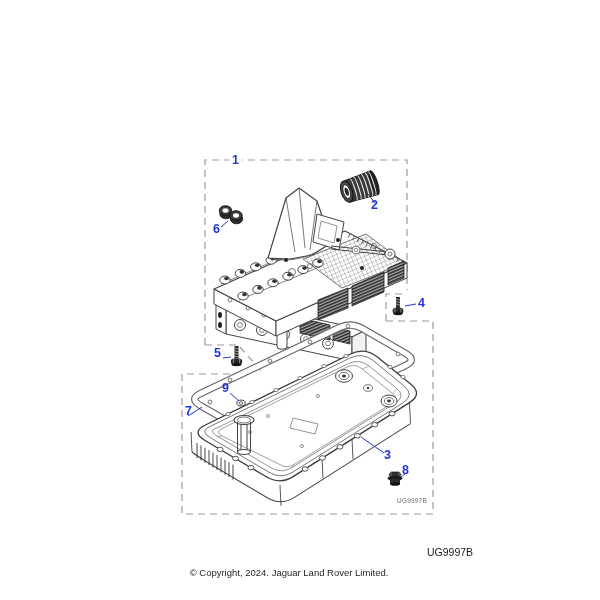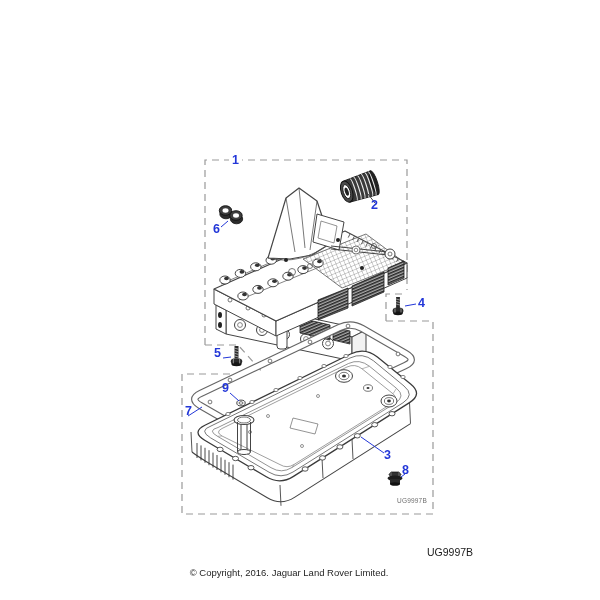--- a/index.html
+++ b/index.html
@@ -291,15 +291,15 @@
 <div class="callout" style="left:384px;top:449px">3</div>
 <div class="callout" style="left:418px;top:297px">4</div>
 <div class="callout" style="left:214px;top:347px">5</div>
 <div class="callout" style="left:213px;top:223px">6</div>
 <div class="callout" style="left:185px;top:405px">7</div>
 <div class="callout" style="left:402px;top:464px">8</div>
 <div class="callout" style="left:222px;top:382px">9</div>
 
 <div class="code-inset">UG9997B</div>
 <div class="code-main">UG9997B</div>
-<div class="copyright">© Copyright, 2016. Jaguar Land Rover Limited.</div>
+<div class="copyright">© Copyright, 2024. Jaguar Land Rover Limited.</div>
 
 </div>
 
 </body></html>

